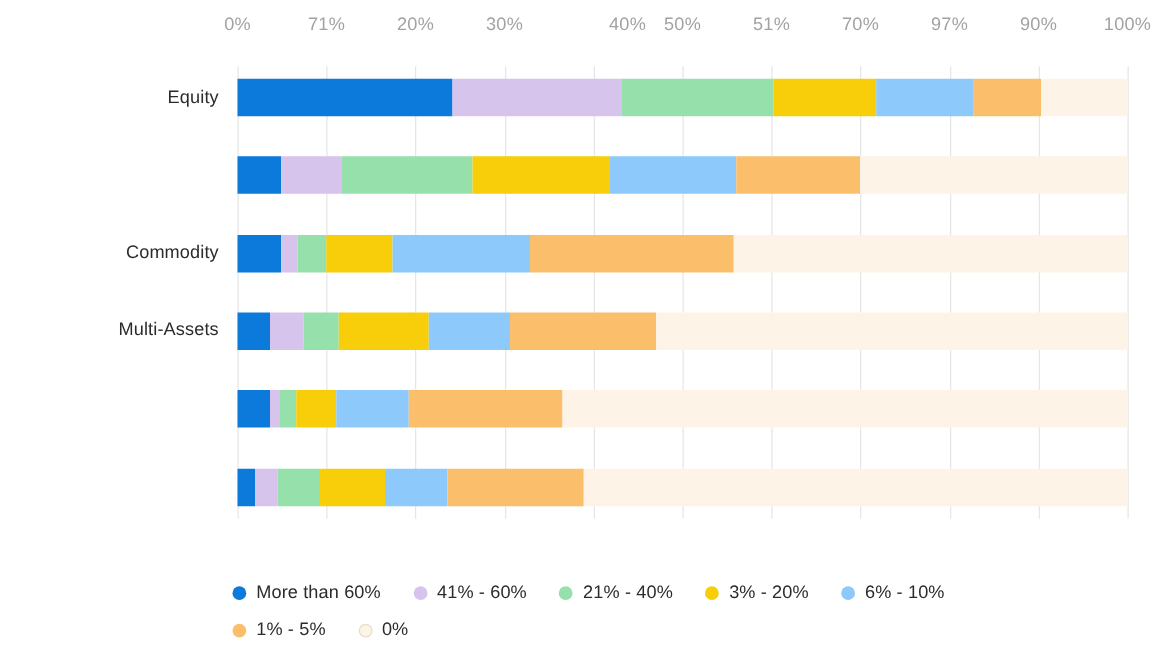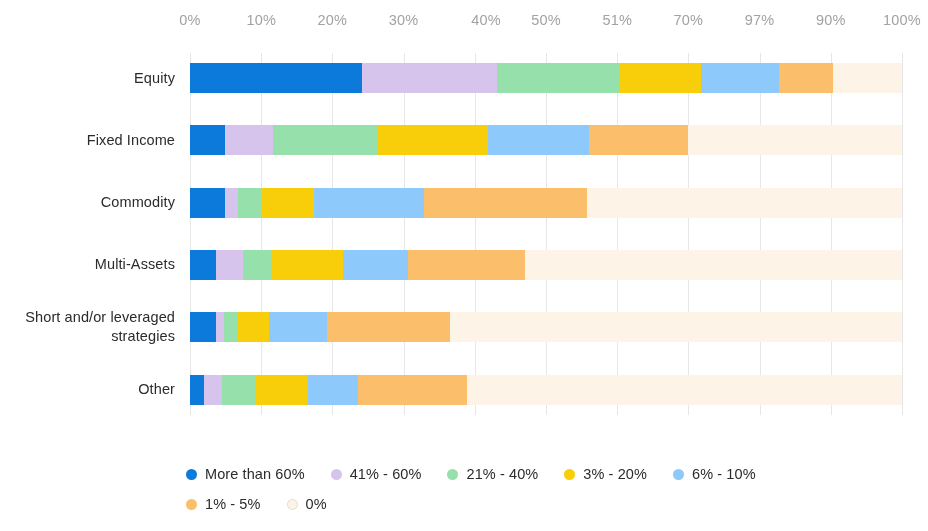--- a/index.html
+++ b/index.html
@@ -120,24 +120,24 @@
     letter-spacing: 0.1px;
   }
 </style>
 </head>
 <body>
 
 <div id="chart-root">
 
   <div class="xaxis">
       <span class="xtick" style="left: 190px;">0%</span>
-      <span class="xtick" style="left: 261.2px;">10%</span>
+      <span class="xtick" style="left: 261.2px;">71%</span>
       <span class="xtick" style="left: 332.4px;">20%</span>
       <span class="xtick" style="left: 403.6px; text-align: center;">30%</span>
-      <span class="xtick" style="left: 486px;">40%</span>
+      <span class="xtick" style="left: 502px;">40%</span>
       <span class="xtick" style="left: 546px;">50%</span>
       <span class="xtick" style="left: 617.2px;">51%</span>
       <span class="xtick" style="left: 688.4px;">70%</span>
       <span class="xtick" style="left: 759.6px;">97%</span>
       <span class="xtick" style="left: 830.8px;">90%</span>
       <span class="xtick" style="left: 902px;">100%</span>
     </div>
 
   <div class="plot">
     <div id="gridlines">
@@ -206,25 +206,22 @@
           <div class="seg" style="width: 51.976px; background: rgb(247, 206, 9);"></div>
           <div class="seg" style="width: 49.84px; background: rgb(141, 201, 250);"></div>
           <div class="seg" style="width: 108.936px; background: rgb(251, 191, 107);"></div>
           <div class="seg" style="width: 435.032px; background: rgb(253, 244, 231);"></div>
         </div>
       </div>
   </div>
 
   <div class="ylabels" id="ylabels">
       <div class="ylabel" style="top: 15.5px;">Equity</div>
-      <div class="ylabel" style="top: 77.8px;">Fixed Income</div>
       <div class="ylabel" style="top: 140.1px;">Commodity</div>
       <div class="ylabel" style="top: 202.4px;">Multi-Assets</div>
-      <div class="ylabel" style="top: 255.2px; width: 175px;">Short and/or leveraged strategies</div>
-      <div class="ylabel" style="top: 327px;">Other</div>
     </div>
 
   <div class="legend" id="legend">
       <div class="legend-row">
         <div class="legend-item">
           <span class="swatch" style="background: rgb(11, 122, 218);"></span>
           <span class="legend-label">More than 60%</span>
         </div>
         <div class="legend-item">
           <span class="swatch" style="background: rgb(215, 196, 236);"></span>

